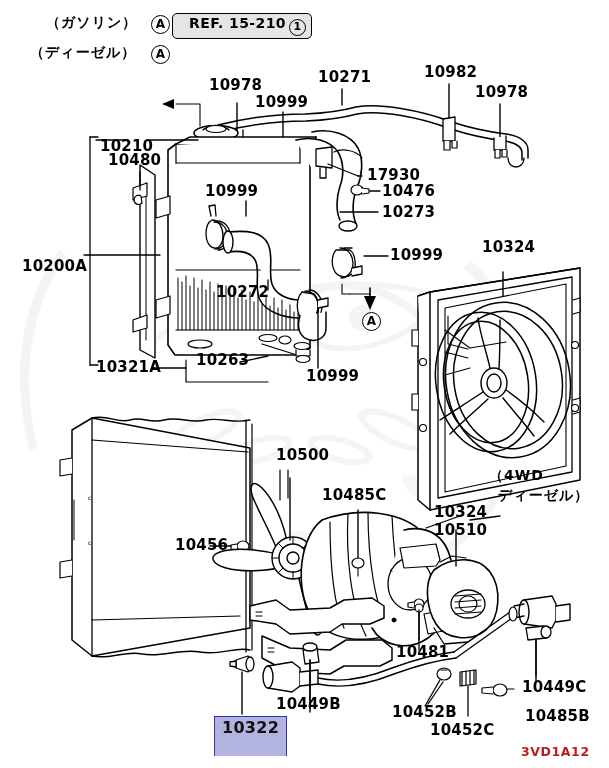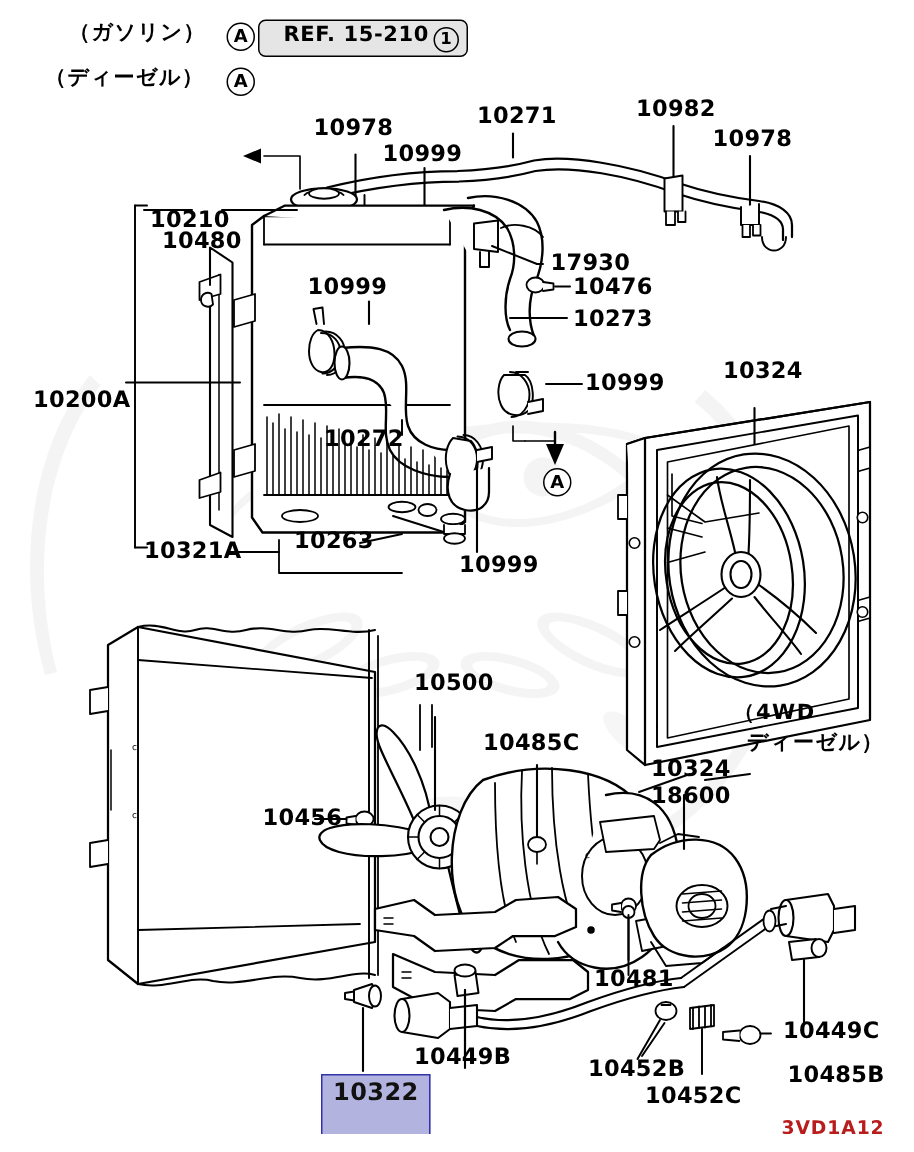--- a/index.html
+++ b/index.html
@@ -539,21 +539,21 @@
 
   <div class="lbl" style="left:22px;top:247px;margin-top:12px;">10200A</div>
   <div class="lbl" style="left:216px;top:285px;">10272</div>
   <div class="lbl" style="left:96px;top:360px;">10321A</div>
   <div class="lbl" style="left:196px;top:353px;">10263</div>
   <div class="lbl" style="left:306px;top:369px;">10999</div>
 
   <div class="lbl" style="left:276px;top:448px;">10500</div>
   <div class="lbl" style="left:322px;top:488px;">10485C</div>
   <div class="lbl" style="left:434px;top:505px;">10324</div>
-  <div class="lbl" style="left:434px;top:523px;">18600</div>
+  <div class="lbl" style="left:434px;top:523px;">10510</div>
   <div class="lbl" style="left:175px;top:538px;">10456</div>
 
   <div class="lbl" style="left:396px;top:645px;">10481</div>
   <div class="lbl" style="left:522px;top:680px;">10449C</div>
   <div class="lbl" style="left:525px;top:709px;">10485B</div>
   <div class="lbl" style="left:276px;top:697px;">10449B</div>
   <div class="lbl" style="left:392px;top:705px;">10452B</div>
   <div class="lbl" style="left:430px;top:723px;">10452C</div>
 
   <div class="lbl jp" style="left:489px;top:468px;">（4WD</div>

